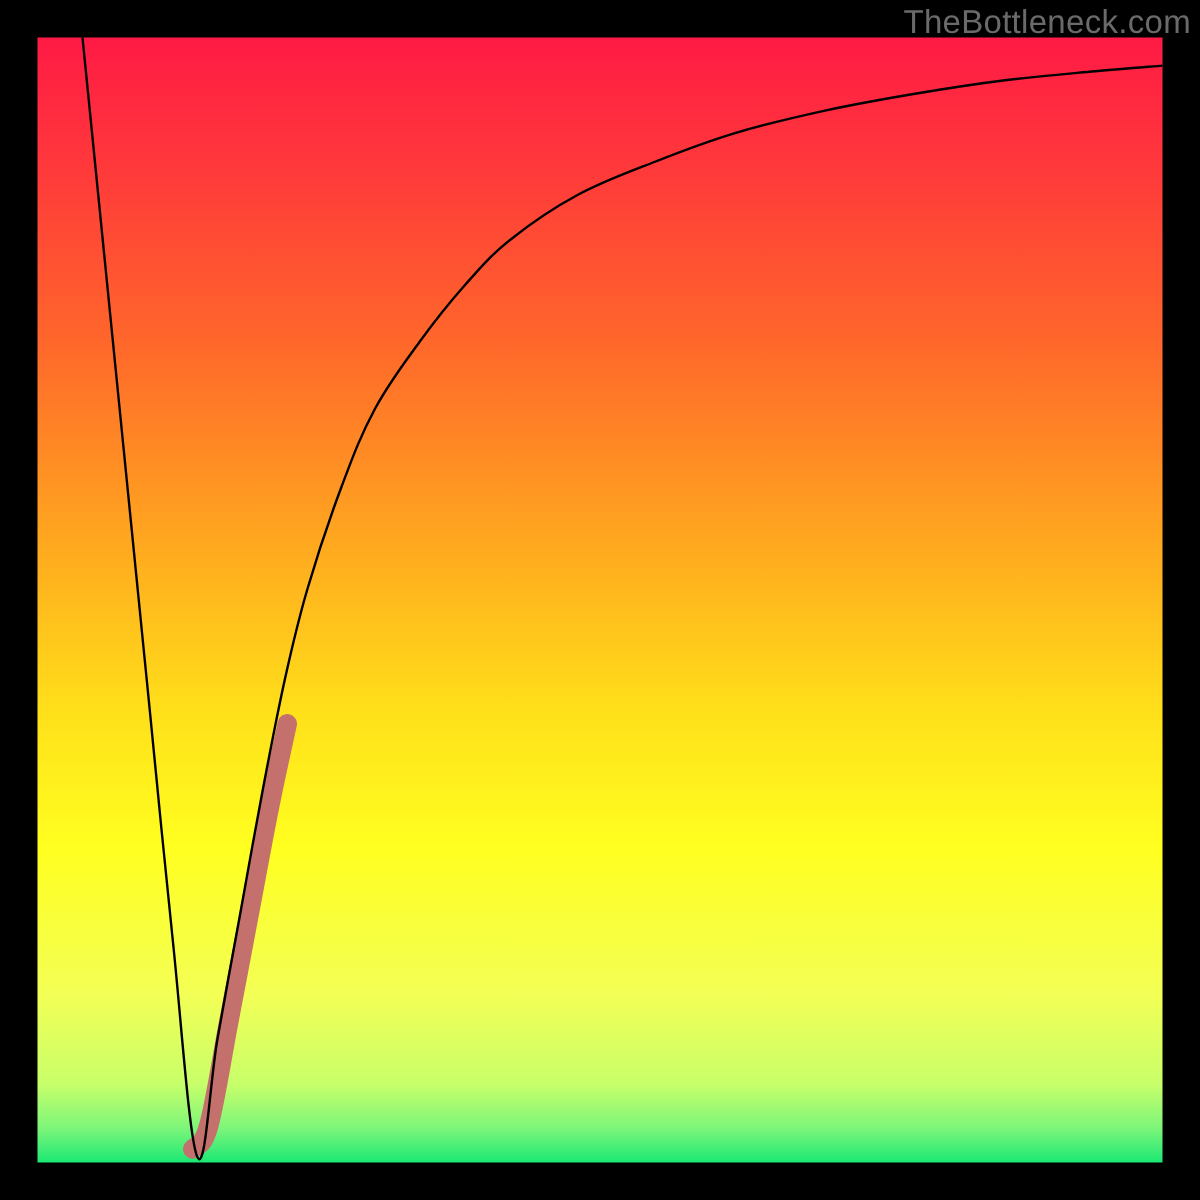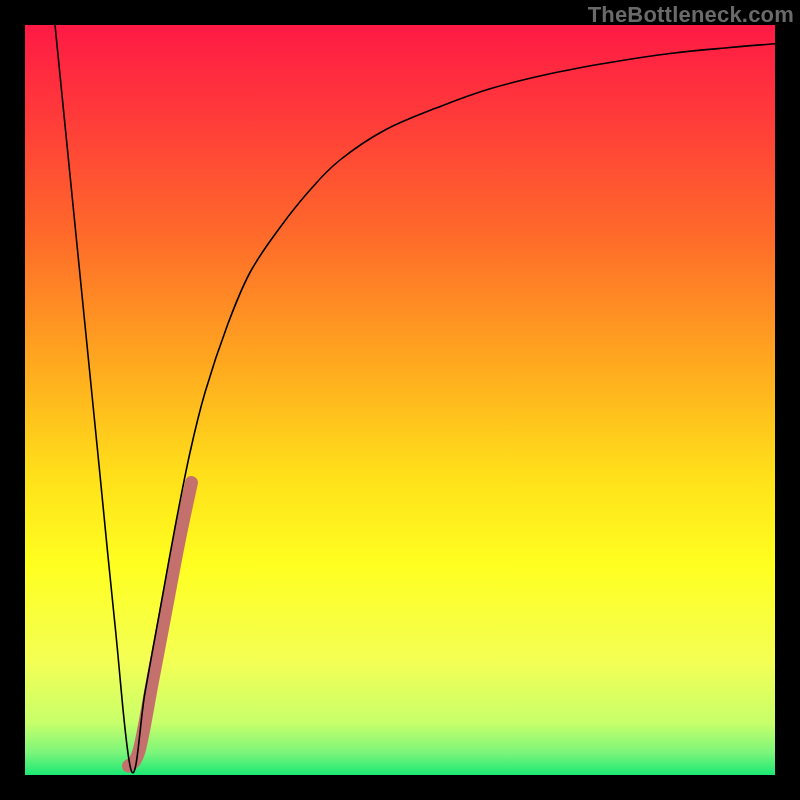--- a/index.html
+++ b/index.html
@@ -23,21 +23,21 @@
     inset: 0;
     
   }
   .watermark {
     position: absolute;
     top: 2px;
     right: 6px;
     color: #6a6a6a;
     font-size: 22px;
     letter-spacing: 0.2px;
-    font-weight: 700;
+    font-weight: 400;
     user-select: none;
   }
   svg.curves {
     position: absolute;
     inset: 0;
     width: 100%;
     height: 100%;
   }
 </style>
 </head>

